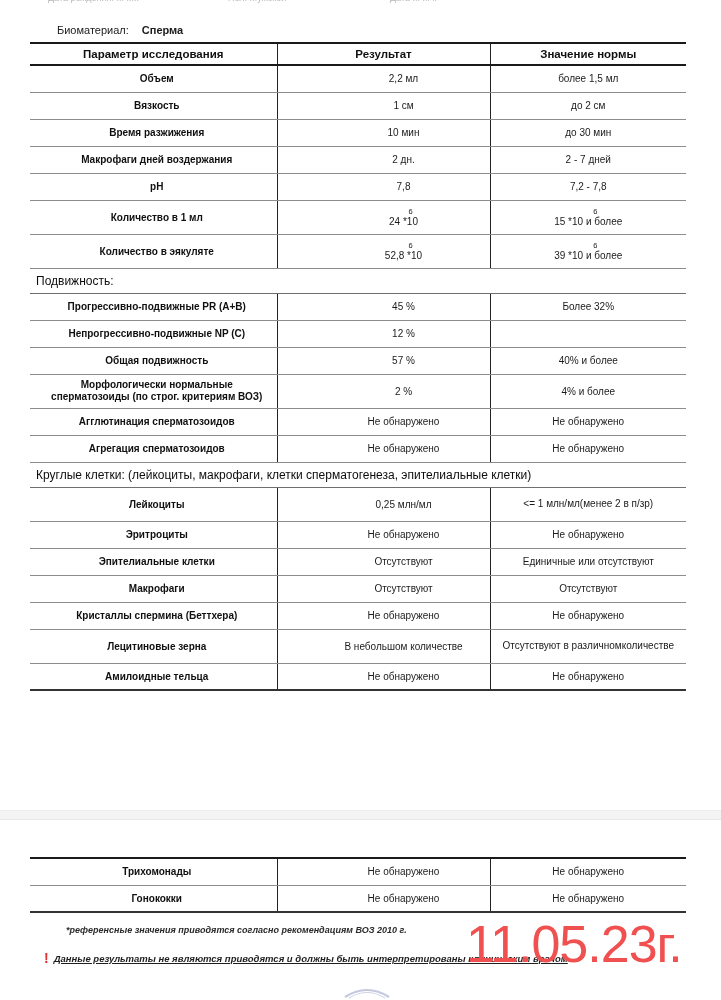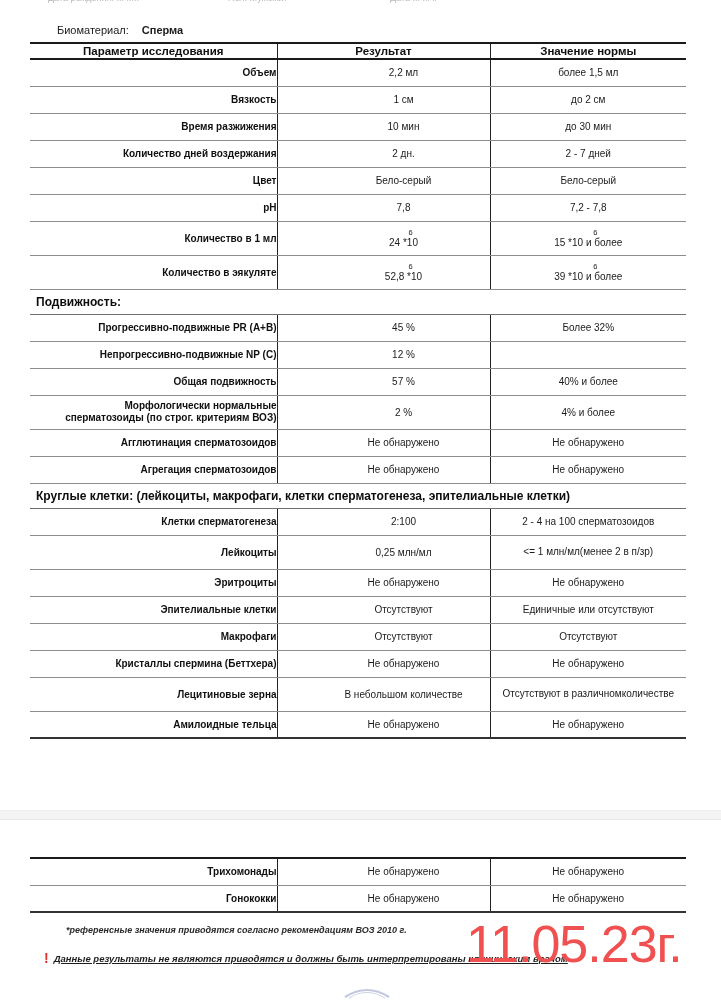--- a/index.html
+++ b/index.html
@@ -63,40 +63,40 @@
   .tbl col.c2 { width: 213px; }
   .tbl col.c3 { width: 196px; }
 
   .tbl th, .tbl td {
     padding: 0;
     vertical-align: middle;
   }
 
   
   .hdr-row th {
-    height: 16px;
+    height: 22px;
     font-size: 11.5px;
     font-weight: bold;
     text-align: center;
     border-top: 2.5px solid #1a1a1a;
     border-bottom: 2.2px solid #1a1a1a;
     color: #101010;
   }
   .hdr-row th.sep-r { border-right: 1.6px solid #222; }
 
   
   .d-row td {
     height: 27px;
     border-bottom: 1px solid #8d8d8d;
   }
   .d-row td.p {
     font-weight: bold;
     font-size: 10px;
     padding-left: 7px;
-    text-align: right;
+    text-align: center;
     color: #101010;
   }
   .d-row td.r,
   .d-row td.n {
     text-align: center;
     font-weight: normal;
     font-size: 10px;
     color: #1b1b1b;
   }
   .d-row td.r { border-left: 1.6px solid #222; border-right: 1.6px solid #222; padding-left: 40px; }
@@ -116,21 +116,21 @@
   }
   .sup-wrap .base { display: block; font-size: 10px; line-height: 12px; }
 
   
   .sect-row td {
     border-top: 1.4px solid #6f6f6f;
     border-bottom: 1.4px solid #6f6f6f;
     height: 25px;
     padding-left: 6px;
     font-size: 12px;
-    font-weight: bold;
+    font-weight: normal;
     color: #0d0d0d;
     text-align: left;
   }
 
   
   .last-row td { border-bottom: 2.2px solid #333; }
 
   
   #bottom-table .d-row.firstb td { border-top: 2.3px solid #1a1a1a; }
 
@@ -244,28 +244,23 @@
           <td class="p">Вязкость</td>
           <td class="r">1 см</td>
           <td class="n">до 2 см</td>
         </tr>
         <tr class="d-row">
           <td class="p">Время разжижения</td>
           <td class="r">10 мин</td>
           <td class="n">до 30 мин</td>
         </tr>
         <tr class="d-row">
-          <td class="p">Количество дней воздержания</td>
+          <td class="p">Макрофаги дней воздержания</td>
           <td class="r">2 дн.</td>
           <td class="n">2 - 7 дней</td>
-        </tr>
-        <tr class="d-row">
-          <td class="p">Цвет</td>
-          <td class="r">Бело-серый</td>
-          <td class="n">Бело-серый</td>
         </tr>
         <tr class="d-row">
           <td class="p">pH</td>
           <td class="r">7,8</td>
           <td class="n">7,2 - 7,8</td>
         </tr>
         <tr class="d-row tall">
           <td class="p">Количество в 1 мл</td>
           <td class="r">
             <span class="sup-wrap">
@@ -327,25 +322,20 @@
           <td class="n">Не обнаружено</td>
         </tr>
         <tr class="d-row">
           <td class="p">Агрегация сперматозоидов</td>
           <td class="r">Не обнаружено</td>
           <td class="n">Не обнаружено</td>
         </tr>
         <tr class="sect-row">
           <td colspan="3">Круглые клетки: (лейкоциты, макрофаги, клетки сперматогенеза, эпителиальные клетки)</td>
         </tr>
-        <tr class="d-row">
-          <td class="p">Клетки сперматогенеза</td>
-          <td class="r">2:100</td>
-          <td class="n">2 - 4 на 100 сперматозоидов</td>
-        </tr>
         <tr class="d-row tall">
           <td class="p">Лейкоциты</td>
           <td class="r">0,25 млн/мл</td>
           <td class="n"><span class="two-line">&lt;= 1 млн/мл</span><span class="two-line">(менее 2 в п/зр)</span></td>
         </tr>
         <tr class="d-row">
           <td class="p">Эритроциты</td>
           <td class="r">Не обнаружено</td>
           <td class="n">Не обнаружено</td>
         </tr>

